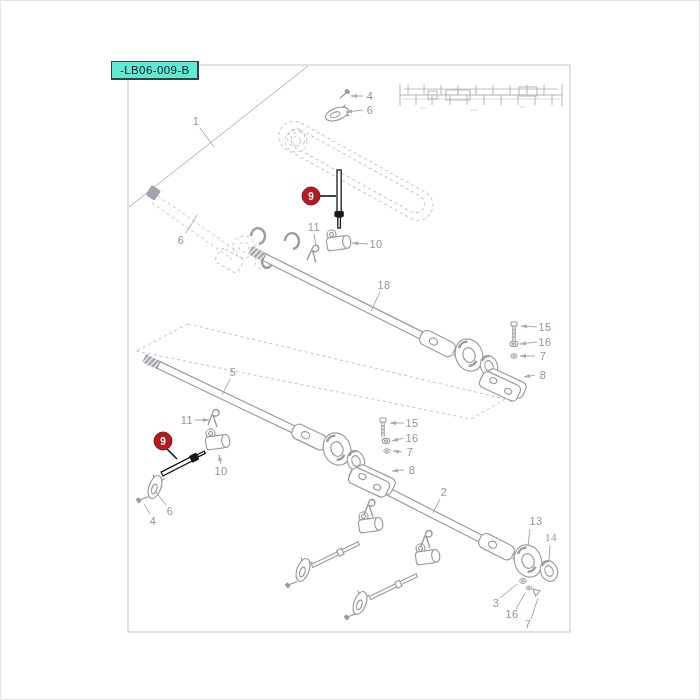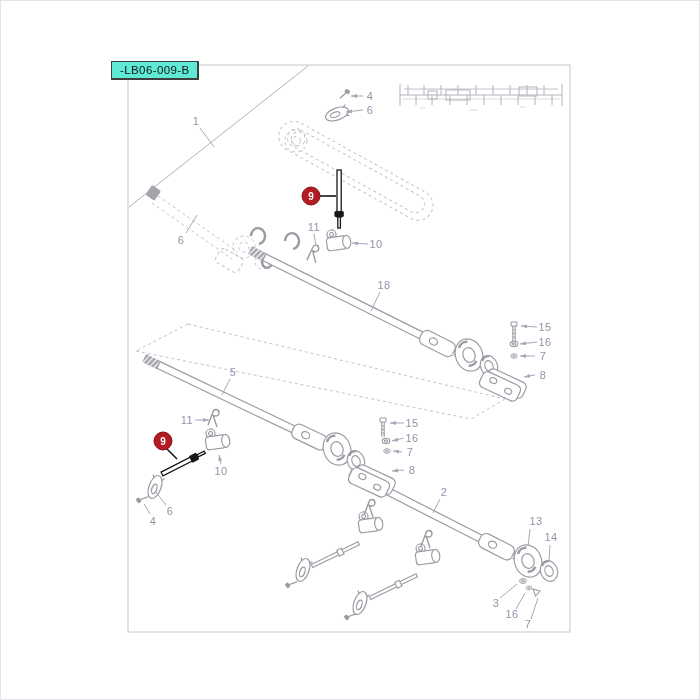--- a/index.html
+++ b/index.html
@@ -371,21 +371,21 @@
       <span class="part-label" style="left: 187px; top: 420px;">11</span>
       <span class="part-label" style="left: 221px; top: 471px;">10</span>
       <span class="part-label" style="left: 170px; top: 511px;">6</span>
       <span class="part-label" style="left: 153px; top: 521px;">4</span>
       <span class="part-label" style="left: 412px; top: 423px;">15</span>
       <span class="part-label" style="left: 412px; top: 438px;">16</span>
       <span class="part-label" style="left: 410px; top: 452px;">7</span>
       <span class="part-label" style="left: 412px; top: 470px;">8</span>
       <span class="part-label" style="left: 444px; top: 492px;">2</span>
       <span class="part-label" style="left: 536px; top: 521px;">13</span>
-      <span class="part-label" style="left: 551px; top: 537px;">14</span>
+      <span class="part-label" style="left: 551px; top: 537px; font-family: Liberation Serif, serif;">14</span>
       <span class="part-label" style="left: 496px; top: 603px;">3</span>
       <span class="part-label" style="left: 512px; top: 614px;">16</span>
       <span class="part-label" style="left: 528px; top: 624px;">7</span>
     </div>
 <div>
       <div class="hl-callout" style="left: 311px; top: 196px;">9</div>
       <div class="hl-callout" style="left: 163px; top: 441px;">9</div>
     </div>
 
 </div>

